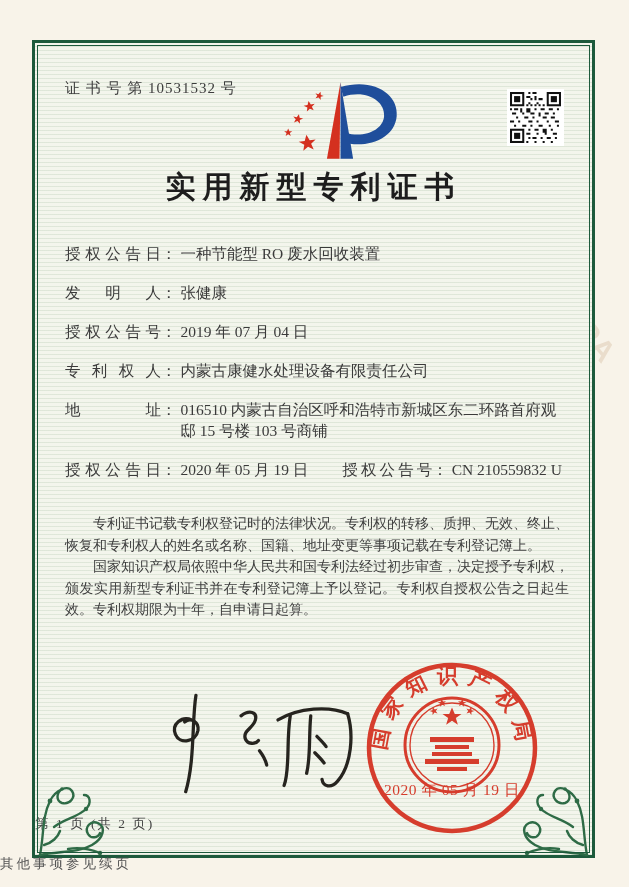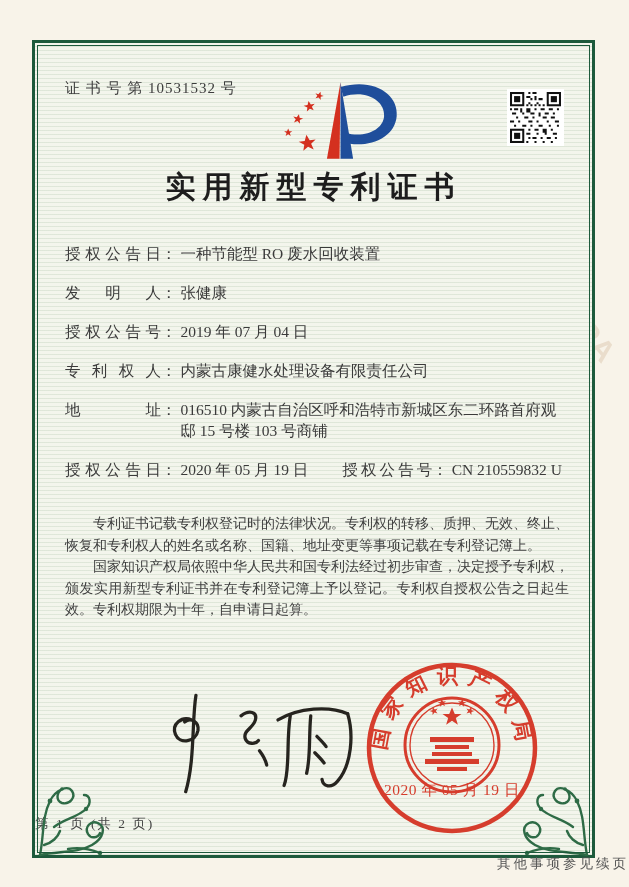--- a/index.html
+++ b/index.html
@@ -79,21 +79,21 @@
 
   .seal{position:absolute;left:328px;top:616px;width:178px;height:178px;opacity:0.93;}
 
   .page-indicator{
     position:absolute;left:0;top:772px;width:100%;
     text-align:left;font-size:13.5px;color:#444;letter-spacing:2px;
   }
 
   .continuation{
     position:absolute;left:0;top:855px;width:100%;
-    text-align:right;font-size:13.5px;color:#555;letter-spacing:3px;
+    text-align:left;font-size:13.5px;color:#555;letter-spacing:3px;
   }
 
   .ornament{position:absolute;bottom:-2px;width:96px;height:100px;}
   .ornament.left{left:-1px;}
   .ornament.right{right:-1px;transform:scaleX(-1);}
 </style>
 </head>
 <body>
 
 <div class="page">

